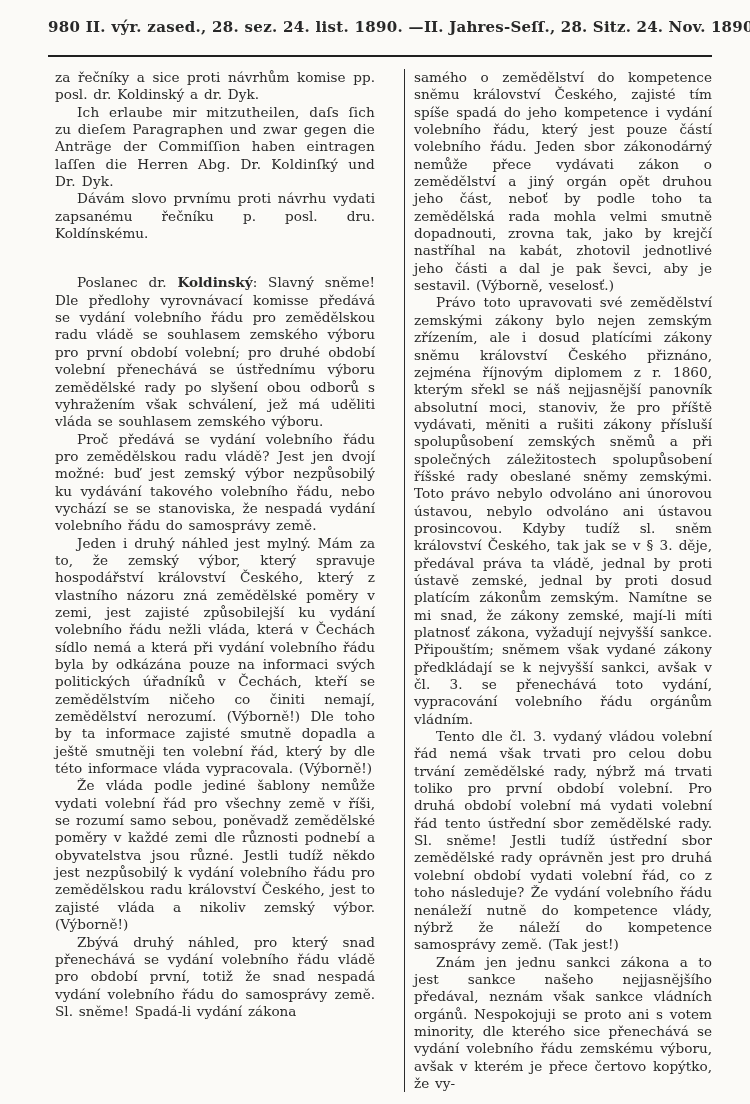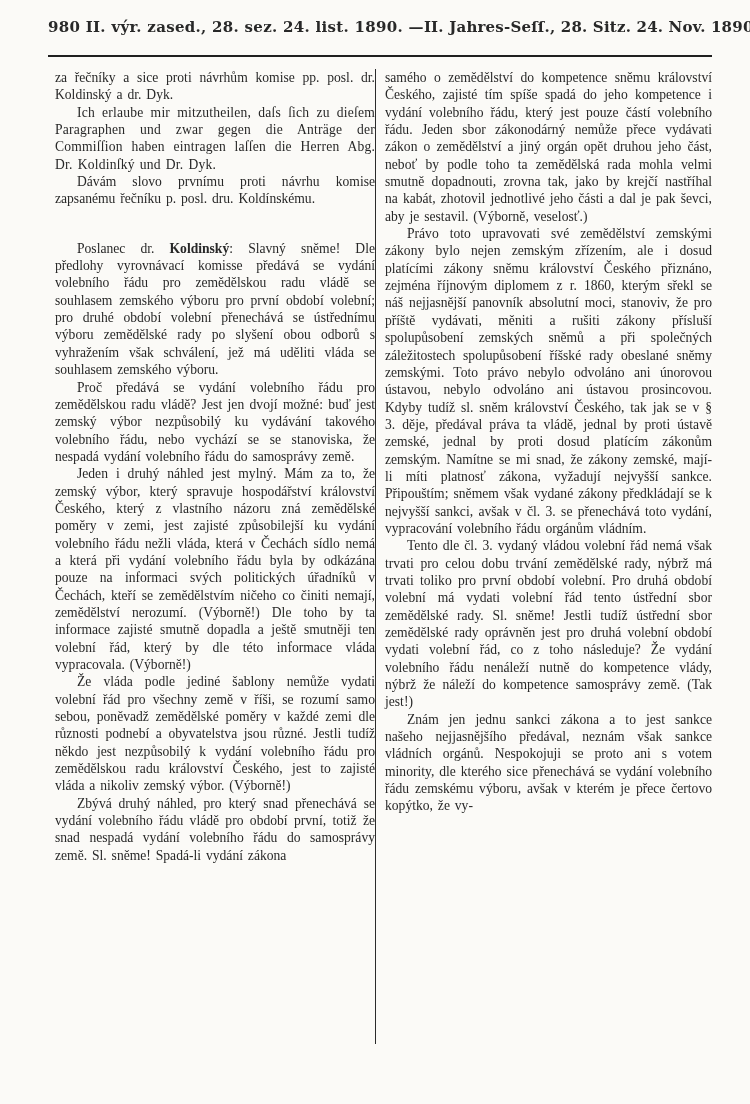--- a/index.html
+++ b/index.html
@@ -35,41 +35,42 @@
     font-size:13.6px;
     line-height:17.35px;
     text-align:justify;
     word-spacing:1.5px;
   }
   .col-left  { width:320px; }
   .col-right {
     flex:1;
     border-left:1.5px solid #2b2b2b;
     padding-left:9px;
+    margin-left:29px;
   }
-  .col p { margin:0; text-indent:22px;font-family:Liberation Serif, serif; }
+  .col p { margin:0; text-indent:22px; }
   .col p.cont { text-indent:0; }
   .col p.gap  { margin-top:32px; }
   .bold { font-weight:bold; }
   .fraktur { letter-spacing:0.2px; }
 </style>
 </head>
 <body>
 
 <div class="page">
   <div class="header">
     <span>980 II. výr. zased., 28. sez. 24. list. 1890. —</span>
     <span class="fraktur">II. Jahres-Seſſ., 28. Sitz. 24. Nov. 1890.</span>
   </div>
 
   <div class="columns">
     <div class="col col-left">
         <p class="cont"><span>za řečníky a sice proti návrhům komise pp. posl. dr. Koldinský a dr. Dyk.</span></p>
         <p class="fraktur"><span class="fraktur">Ich erlaube mir mitzutheilen, daſs ſich zu dieſem Paragraphen und zwar gegen die Anträge der Commiſſion haben eintragen laſſen die Herren Abg. Dr. Koldinſký und Dr. Dyk.</span></p>
-        <p><span>Dávám slovo prvnímu proti návrhu komise zapsanému řečníku p. posl. dru. Koldínskému.</span></p>
+        <p><span>Dávám slovo prvnímu proti návrhu vydati zapsanému řečníku p. posl. dru. Koldínskému.</span></p>
         <p class="gap"><span>Poslanec dr. </span><span class="bold">Koldinský</span><span>: Slavný sněme! Dle předlohy vyrovnávací komisse předává se vydání volebního řádu pro zemědělskou radu vládě se souhlasem zemského výboru pro první období volební; pro druhé období volební přenechává se ústřednímu výboru zemědělské rady po slyšení obou odborů s vyhražením však schválení, jež má uděliti vláda se souhlasem zemského výboru.</span></p>
         <p><span>Proč předává se vydání volebního řádu pro zemědělskou radu vládě? Jest jen dvojí možné: buď jest zemský výbor nezpůsobilý ku vydávání takového volebního řádu, nebo vychází se se stanoviska, že nespadá vydání volebního řádu do samosprávy země.</span></p>
         <p><span>Jeden i druhý náhled jest mylný. Mám za to, že zemský výbor, který spravuje hospodářství království Českého, který z vlastního názoru zná zemědělské poměry v zemi, jest zajisté způsobilejší ku vydání volebního řádu nežli vláda, která v Čechách sídlo nemá a která při vydání volebního řádu byla by odkázána pouze na informaci svých politických úřadníků v Čechách, kteří se zemědělstvím ničeho co činiti nemají, zemědělství nerozumí. (Výborně!) Dle toho by ta informace zajisté smutně dopadla a ještě smutněji ten volební řád, který by dle této informace vláda vypracovala. (Výborně!)</span></p>
         <p><span>Že vláda podle jediné šablony nemůže vydati volební řád pro všechny země v říši, se rozumí samo sebou, poněvadž zemědělské poměry v každé zemi dle různosti podnebí a obyvatelstva jsou různé. Jestli tudíž někdo jest nezpůsobilý k vydání volebního řádu pro zemědělskou radu království Českého, jest to zajisté vláda a nikoliv zemský výbor. (Výborně!)</span></p>
         <p><span>Zbývá druhý náhled, pro který snad přenechává se vydání volebního řádu vládě pro období první, totiž že snad nespadá vydání volebního řádu do samosprávy země. Sl. sněme! Spadá-li vydání zákona</span></p>
       </div>
     <div class="col col-right">
         <p class="cont"><span>samého o zemědělství do kompetence sněmu království Českého, zajisté tím spíše spadá do jeho kompetence i vydání volebního řádu, který jest pouze částí volebního řádu. Jeden sbor zákonodárný nemůže přece vydávati zákon o zemědělství a jiný orgán opět druhou jeho část, neboť by podle toho ta zemědělská rada mohla velmi smutně dopadnouti, zrovna tak, jako by krejčí nastříhal na kabát, zhotovil jednotlivé jeho části a dal je pak ševci, aby je sestavil. (Výborně, veselosť.)</span></p>
         <p><span>Právo toto upravovati své zemědělství zemskými zákony bylo nejen zemským zřízením, ale i dosud platícími zákony sněmu království Českého přiznáno, zejména říjnovým diplomem z r. 1860, kterým sřekl se náš nejjasnější panovník absolutní moci, stanoviv, že pro příště vydávati, měniti a rušiti zákony přísluší spolupůsobení zemských sněmů a při společných záležitostech spolupůsobení říšské rady obeslané sněmy zemskými. Toto právo nebylo odvoláno ani únorovou ústavou, nebylo odvoláno ani ústavou prosincovou. Kdyby tudíž sl. sněm království Českého, tak jak se v § 3. děje, předával práva ta vládě, jednal by proti ústavě zemské, jednal by proti dosud platícím zákonům zemským. Namítne se mi snad, že zákony zemské, mají-li míti platnosť zákona, vyžadují nejvyšší sankce. Připouštím; sněmem však vydané zákony předkládají se k nejvyšší sankci, avšak v čl. 3. se přenechává toto vydání, vypracování volebního řádu orgánům vládním.</span></p>
         <p><span>Tento dle čl. 3. vydaný vládou volební řád nemá však trvati pro celou dobu trvání zemědělské rady, nýbrž má trvati toliko pro první období volební. Pro druhá období volební má vydati volební řád tento ústřední sbor zemědělské rady. Sl. sněme! Jestli tudíž ústřední sbor zemědělské rady oprávněn jest pro druhá volební období vydati volební řád, co z toho následuje? Že vydání volebního řádu nenáleží nutně do kompetence vlády, nýbrž že náleží do kompetence samosprávy země. (Tak jest!)</span></p>

